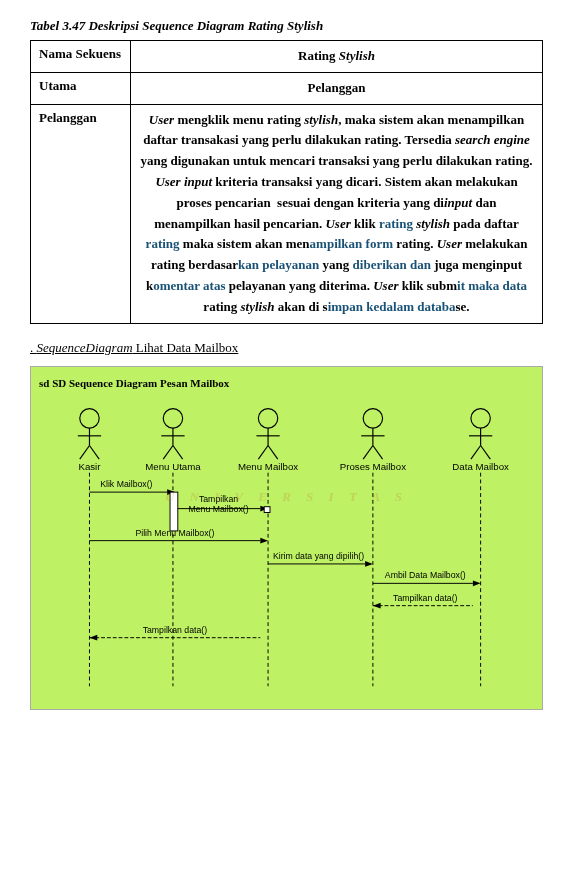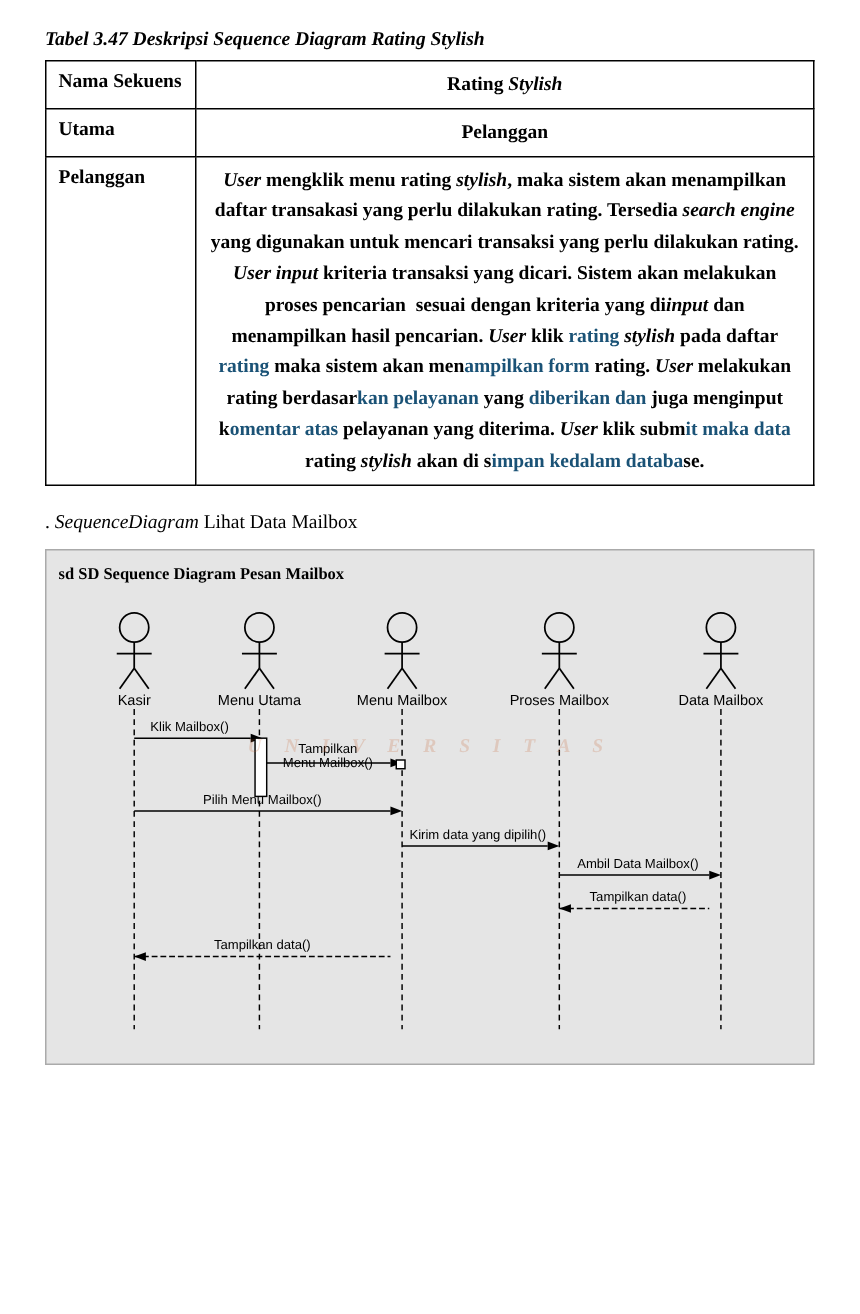--- a/index.html
+++ b/index.html
@@ -48,28 +48,29 @@
       font-style: italic;
     }
 
     
     .highlight-blue { color: #1a5276; }
 
     
     .section-label {
       font-size: 13px;
       margin-bottom: 10px;
+      text-decoration: underline;
     }
     .section-label em { font-style: italic; }
 
     
     .seq-diagram-wrapper {
       border: 1px solid #aaa;
       padding: 10px 8px 12px 8px;
-      background: #e5e5e5;
+      background: #bef264;
       position: relative;
       width: 100%;
     }
     .seq-diagram-title {
       font-size: 11px;
       font-weight: bold;
       margin-bottom: 8px;
       color: #000;
     }
 

